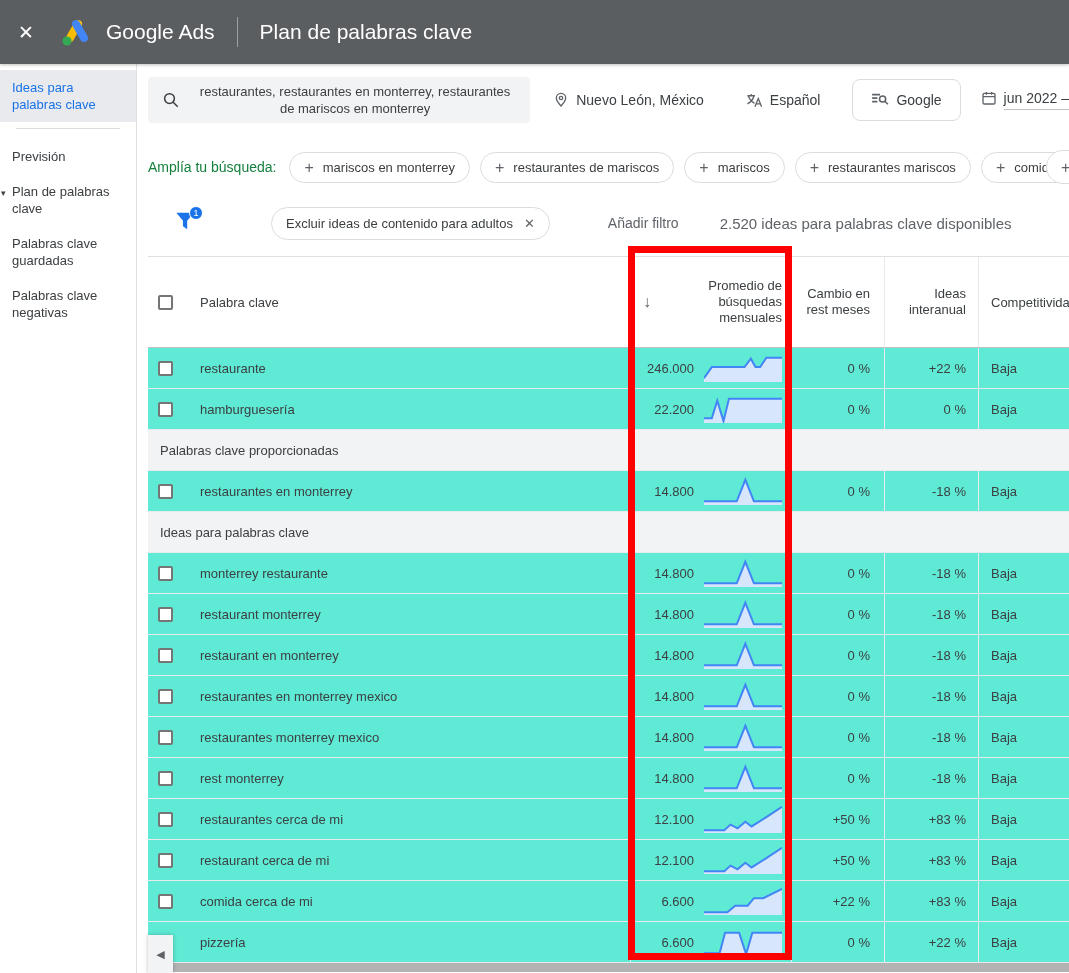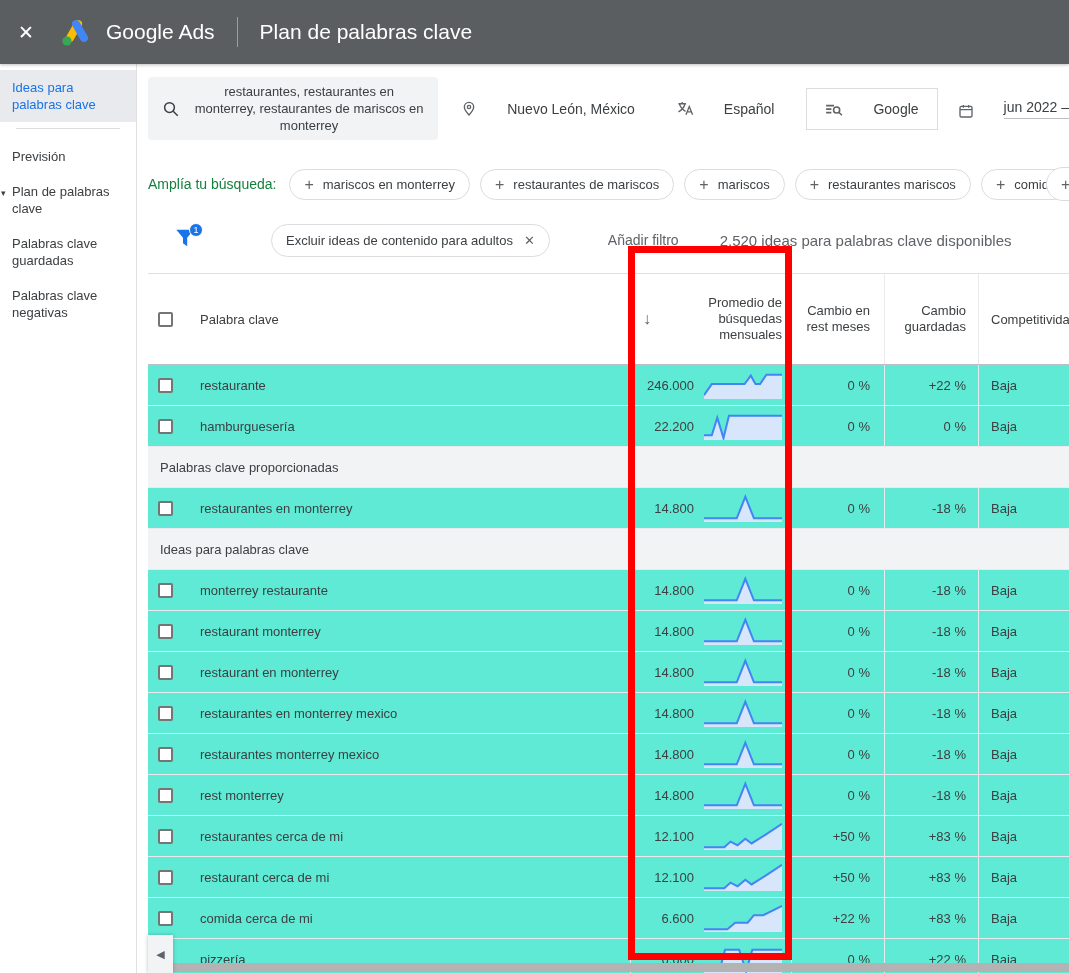--- a/index.html
+++ b/index.html
@@ -25,25 +25,25 @@
   .sb-expander { position:absolute; left:1px; top:11px; font-size:9px; color:#3c4043; }
 
   
   .main { position:absolute; top:64px; left:148px; width:921px; bottom:0; overflow:hidden; }
 
   .searchrow { display:flex; align-items:center; padding-top:13px; white-space:nowrap; }
   .search-box { width:433px; min-height:46px; background:#f1f3f4; border-radius:4px;
                 display:flex; align-items:center; padding:6px 14px; cursor:text;text-align:center; }
   .search-box .sicon { flex:0 0 auto; margin-right:14px; display:flex; }
   .search-query { font-size:13px; color:#3c4043; line-height:17px; white-space:normal; }
-  .ctrl { display:flex; align-items:flex-end; font-size:14px; color:#3c4043; cursor:pointer;gap:23px; }
+  .ctrl { display:flex; align-items:flex-start; font-size:14px; color:#3c4043; cursor:pointer; }
   .ctrl svg { margin-right:7px; }
   .ctrl-location { margin-left:23px; }
   .ctrl-language { margin-left:42px; }
-  .network-box { margin-left:32px; border:1px solid #dadce0; border-radius:0; padding:12px 18px; }
+  .network-box { margin-left:32px; border:1px solid #dadce0; border-radius:8px; padding:12px 18px; }
   .ctrl-date { margin-left:20px; }
   .ctrl-date .date-label { border-bottom:1px solid #bdc1c6; padding-bottom:3px; }
 
   .broadenrow { position:relative; display:flex; align-items:center; margin-top:27px; height:34px;
                 white-space:nowrap; overflow:hidden; }
   .broaden-label { font-size:14px; color:#15803d; margin-right:13px; }
   .chip { display:inline-flex; align-items:center; border:1px solid #dadce0; border-radius:17px;
           padding:7px 14px; margin-right:10px; font-size:13px; color:#3c4043; cursor:pointer; background:#fff; }
   .chip .plus { color:#5f6368; font-size:16px; margin-right:9px; line-height:13px; }
   .chip-partial { position:absolute; left:898px; top:0; width:130px; height:34px; }
@@ -234,21 +234,21 @@
           <span>Palabra clave</span>
         </div>
         <div class="cell c-metric">
           <span class="sort-arrow">↓</span>
           <span class="metric-head-label" style="width:102px;">Promedio de búsquedas mensuales</span>
         </div>
         <div class="cell c-three">
           <span class="num-head-label" style="width:68px;">Cambio en rest meses</span>
         </div>
         <div class="cell c-yoy">
-          <span class="num-head-label" style="width:64px;">Cambio guardadas</span>
+          <span class="num-head-label" style="width:64px;">Ideas interanual</span>
         </div>
         <div class="cell c-comp">
           <span class="comp-head-label">Competitividad</span>
         </div>
       </div>
       <div>
           <div class="trow drow">
         <div class="cell c-check">
           <span class="checkbox"></span>
         </div>

